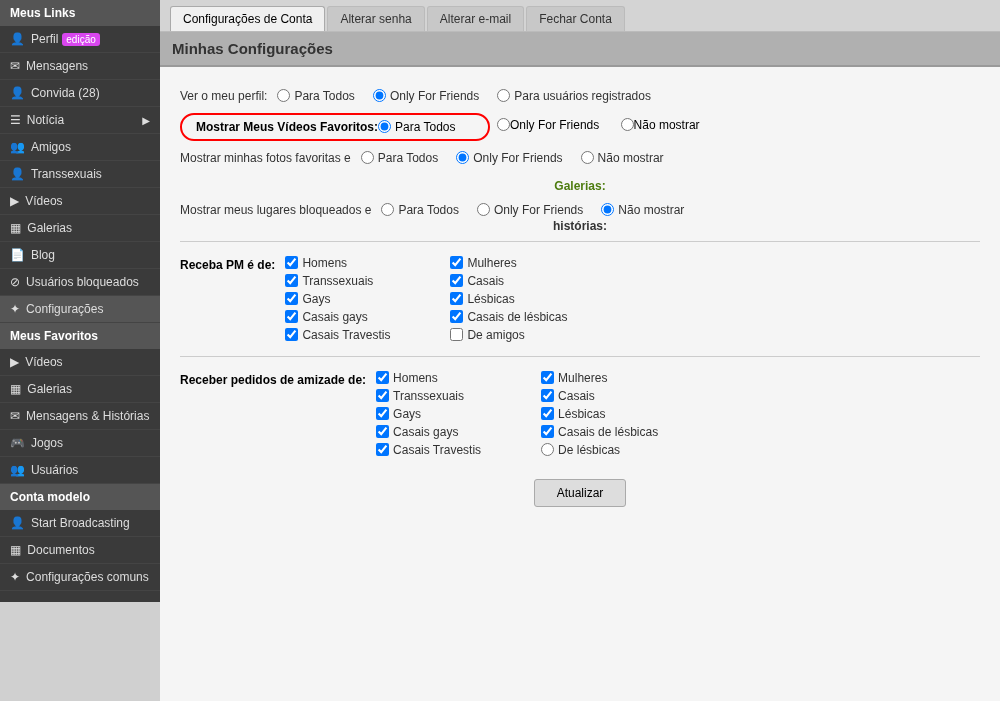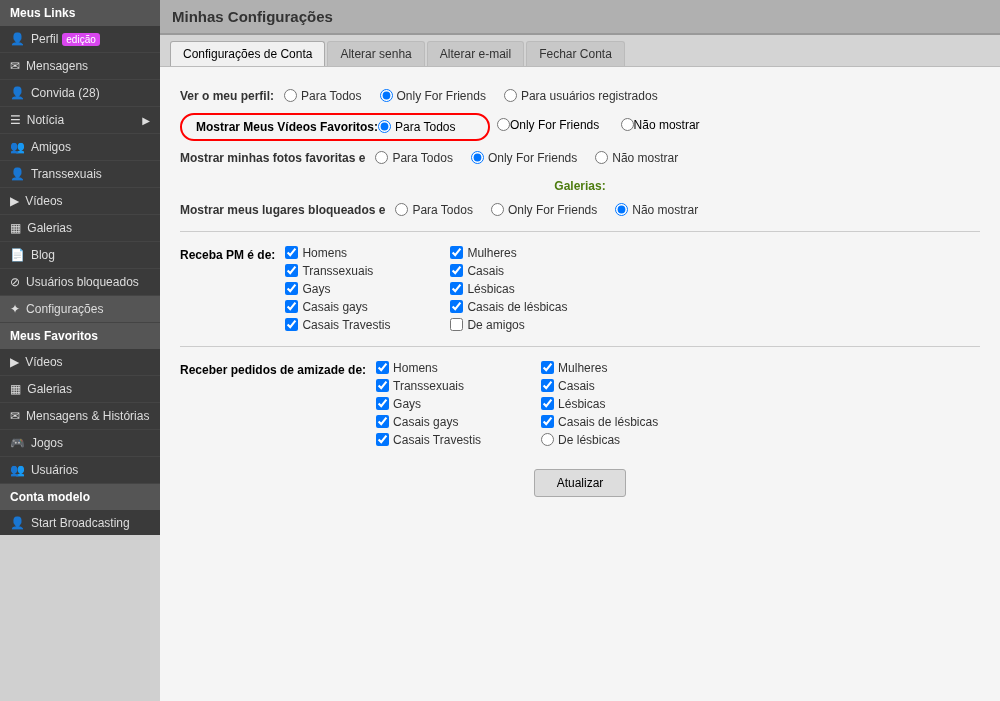--- a/index.html
+++ b/index.html
@@ -4,21 +4,21 @@
   <style>
     * { margin: 0; padding: 0; box-sizing: border-box; }
     body { font-family: Arial, sans-serif; font-size: 12px; background: #d0d0d0; display: flex; width: 1000px; height: 701px; overflow: hidden; }
 
     
     #sidebar {
       width: 160px;
       min-width: 160px;
       background: #3a3a3a;
       color: #eee;
-      height: 535px;
+      height: 602px;
       overflow-y: auto;
     }
     .sidebar-section-title {
       background: #555;
       color: #fff;
       padding: 6px 10px;
       font-weight: bold;
       font-size: 12px;
     }
     .sidebar-item {
@@ -89,21 +89,21 @@
 
     
     .settings-row {
       display: flex;
       align-items: center;
       padding: 6px 0;
       font-size: 12px;
       color: #333;
     }
     .settings-row label {
-      font-weight: bold;
+      font-weight: normal;
       margin-right: 10px;
       white-space: nowrap;
     }
     .radio-option {
       display: flex;
       align-items: flex-start;
       margin-right: 18px;
       cursor: pointer;
     }
     .radio-option input[type=radio] { margin-right: 4px; }
@@ -246,27 +246,27 @@
     <span class="icon">▦</span>
     <span>Documentos</span>
   </div>
   <div class="sidebar-item">
     <span class="icon">✦</span>
     <span>Configurações comuns</span>
   </div>
 </div>
 
 <div id="main">
-  <div id="main-header">Minhas Configurações</div>
   <div id="tabs">
     <div class="tab active">Configurações de Conta</div>
     <div class="tab">Alterar senha</div>
     <div class="tab">Alterar e-mail</div>
     <div class="tab">Fechar Conta</div>
   </div>
+  <div id="main-header">Minhas Configurações</div>
   <div id="content">
 
     <div class="settings-row">
       <label>Ver o meu perfil:</label>
       <div class="radio-option">
         <input type="radio" name="ver_perfil" style=""> 
           <span>Para Todos</span>
       </div>
       <div class="radio-option">
         <input type="radio" name="ver_perfil" checked="" style=""> 
@@ -326,20 +326,21 @@
       </div>
       <div class="radio-option">
         <input type="radio" name="mostrar_lugares" style=""> 
           <span>Only For Friends</span>
       </div>
       <div class="radio-option">
         <input type="radio" name="mostrar_lugares" checked="" style=""> 
           <span>Não mostrar</span>
       </div>
     </div>
+    <div style="text-align:center; font-weight:bold; color:#333; margin-top:-4px; margin-bottom:8px;">histórias:</div>
 
     <hr class="divider">
 
     <div class="pm-row">
       <span class="pm-row-label">Receba PM é de:</span>
       <div style="display:flex; gap:60px;">
         <div class="pm-col">
           <div class="check-option">
               <input type="checkbox" checked="" style="">
               <span>Homens</span>

